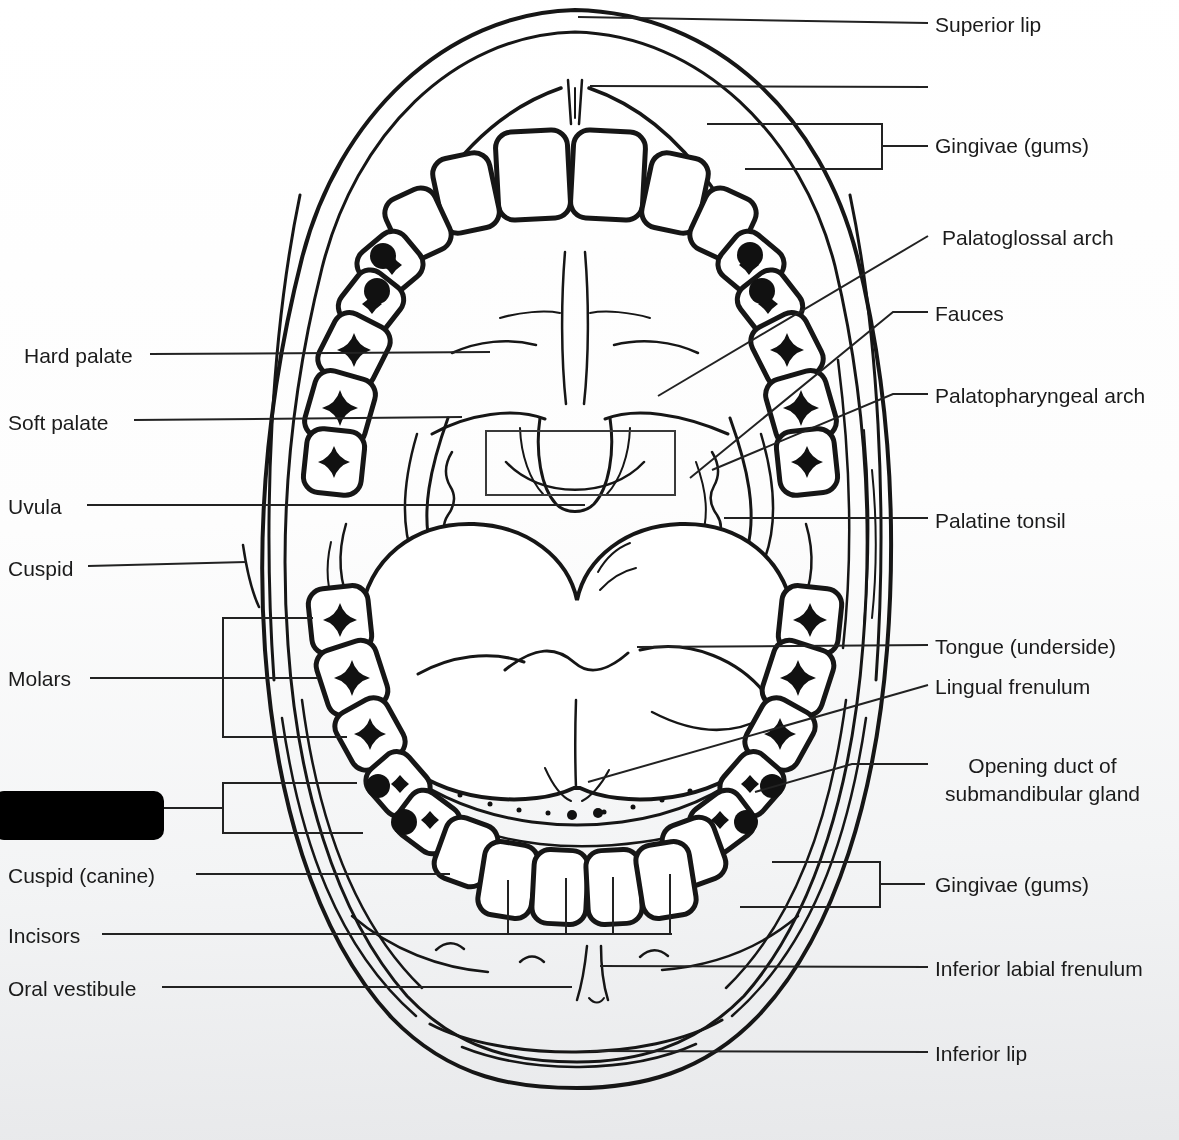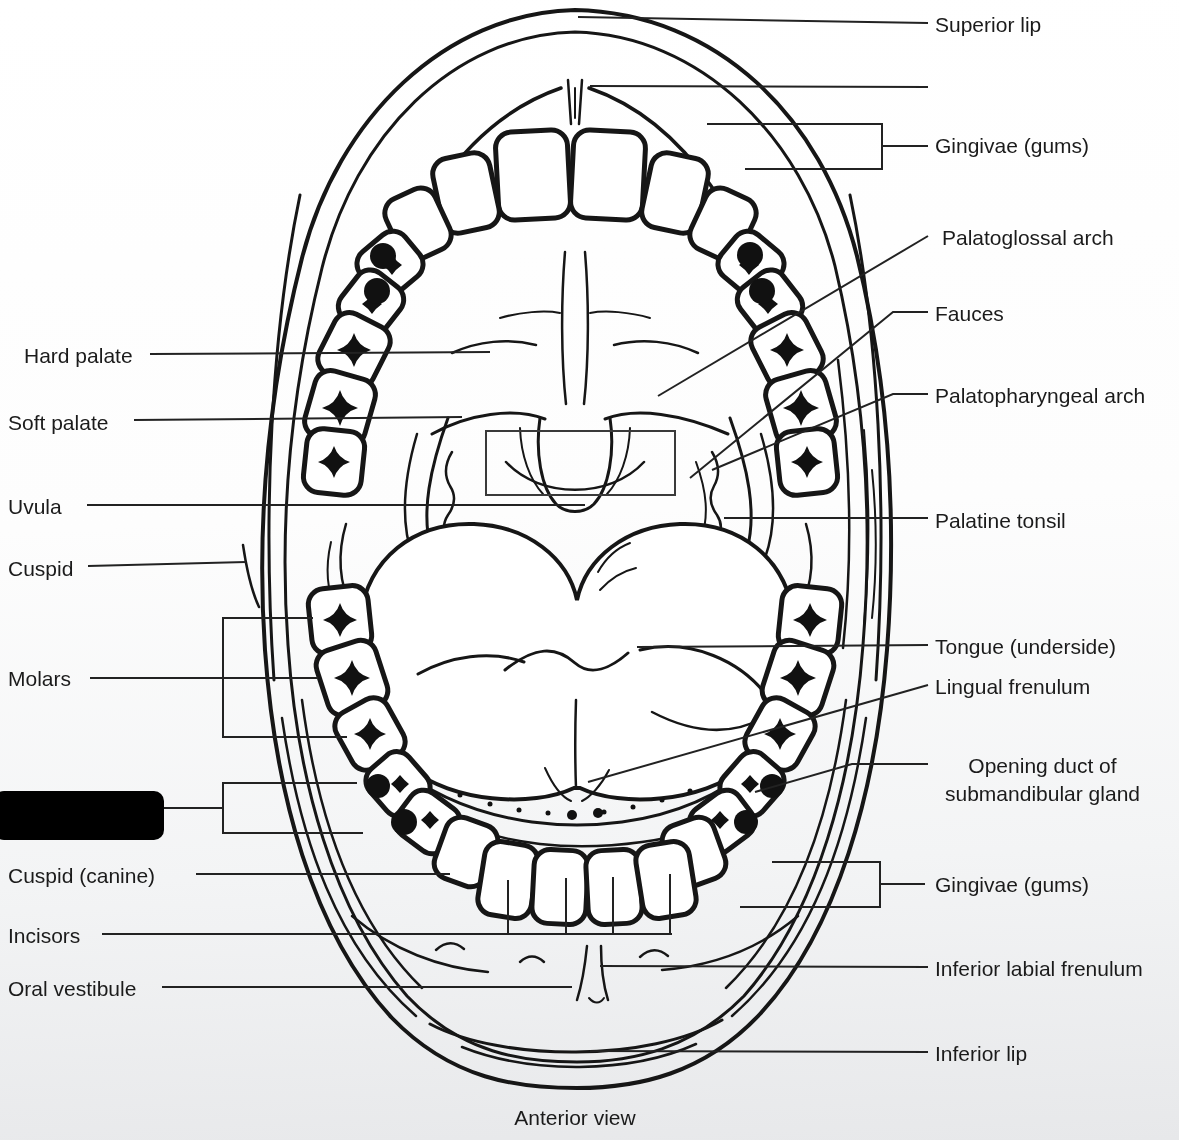--- a/index.html
+++ b/index.html
@@ -247,15 +247,14 @@
 <div class="lbl" style="left:935px;top:300px">Fauces</div>
 <div class="lbl" style="left:935px;top:382px">Palatopharyngeal arch</div>
 <div class="lbl" style="left:935px;top:507px">Palatine tonsil</div>
 <div class="lbl" style="left:935px;top:633px">Tongue (underside)</div>
 <div class="lbl" style="left:935px;top:673px">Lingual frenulum</div>
 <div class="lbl wrap" style="left:935px;top:752px">Opening duct of submandibular gland</div>
 <div class="lbl" style="left:935px;top:871px">Gingivae (gums)</div>
 <div class="lbl" style="left:935px;top:955px">Inferior labial frenulum</div>
 <div class="lbl" style="left:935px;top:1040px">Inferior lip</div>
 
-<div class="caption">Anterior view</div>
 
 </div>
 
 </body></html>

